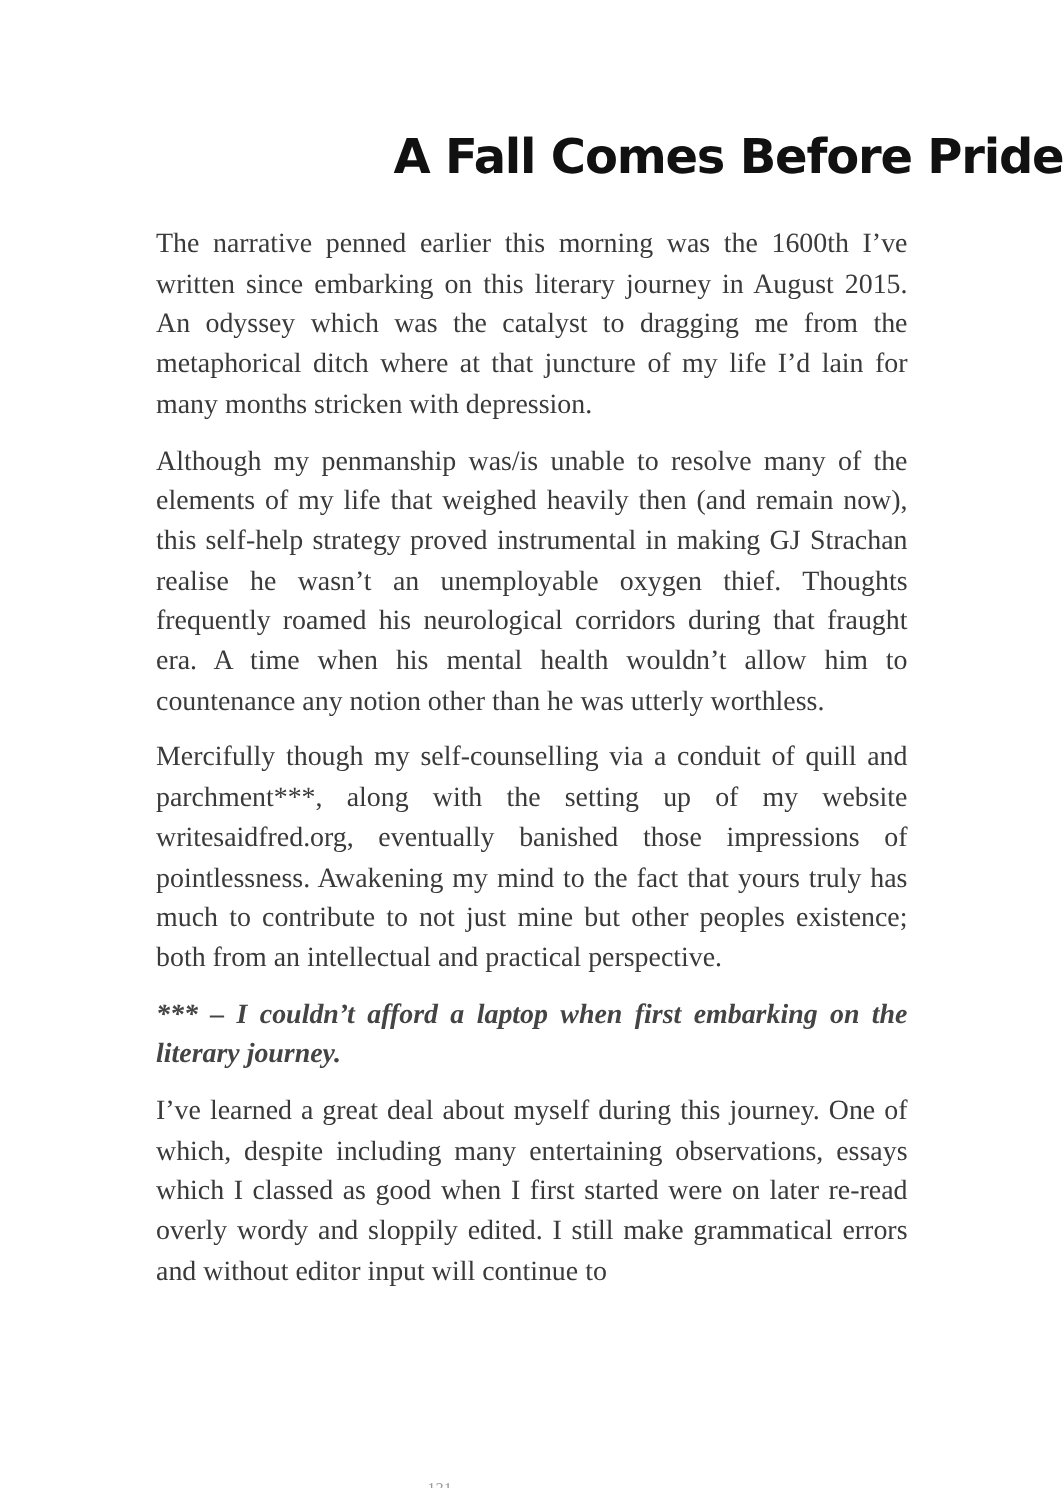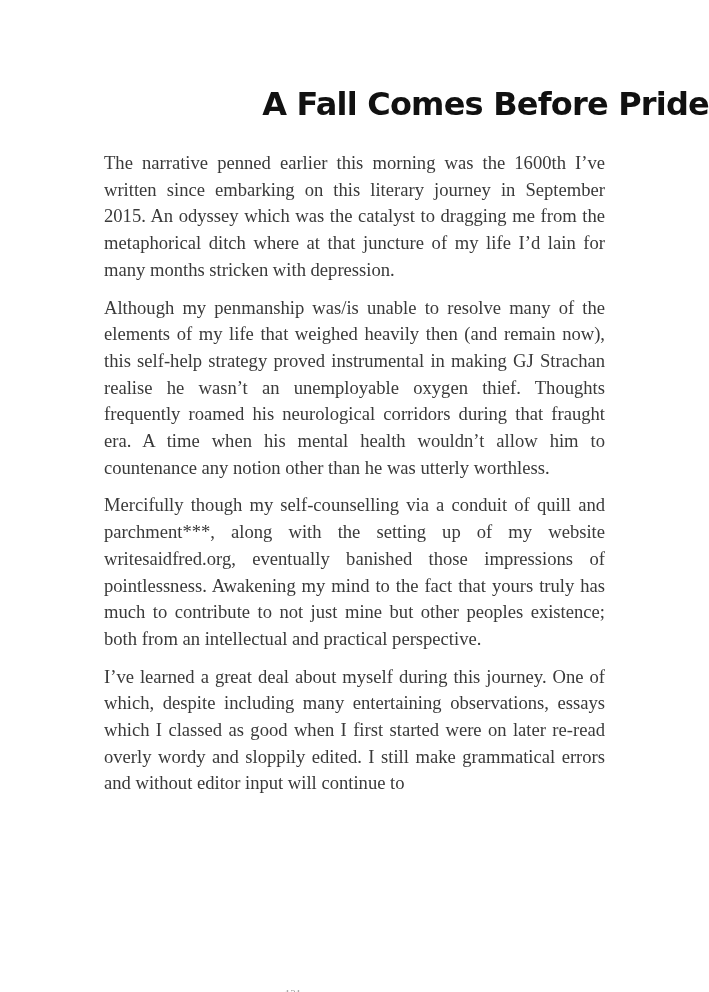--- a/index.html
+++ b/index.html
@@ -64,20 +64,21 @@
       color: #9a9a9a;
     }
   </style>
 </head>
 <body>
 
 <div class="page">
   <h1 class="title">A Fall Comes Before Pride</h1>
 
   <div class="body-text">
-    <p>The narrative penned earlier this morning was the 1600th I’ve written since embarking on this literary journey in September 2015. An odyssey which was the catalyst to dragging me from the metaphorical ditch where at that juncture of my life I’d lain for many months stricken with depression.</p>
+    <p>The narrative penned earlier this morning was the 1600th I’ve written since embarking on this literary journey in August 2015. An odyssey which was the catalyst to dragging me from the metaphorical ditch where at that juncture of my life I’d lain for many months stricken with depression.</p>
     <p>Although my penmanship was/is unable to resolve many of the elements of my life that weighed heavily then (and remain now), this self-help strategy proved instrumental in making GJ Strachan realise he wasn’t an unemployable oxygen thief. Thoughts frequently roamed his neurological corridors during that fraught era. A time when his mental health wouldn’t allow him to countenance any notion other than he was utterly worthless.</p>
     <p>Mercifully though my self-counselling via a conduit of quill and parchment***, along with the setting up of my website writesaidfred.org, eventually banished those impressions of pointlessness. Awakening my mind to the fact that yours truly has much to contribute to not just mine but other peoples existence; both from an intellectual and practical perspective.</p>
+    <p class="note">*** – I couldn’t afford a laptop when first embarking on the literary journey.</p>
     <p>I’ve learned a great deal about myself during this journey. One of which, despite including many entertaining observations, essays which I classed as good when I first started were on later re-read overly wordy and sloppily edited. I still make grammatical errors and without editor input will continue to</p>
   </div>
 
   <div class="page-number">131</div>
 </div>
 
 </body></html>

